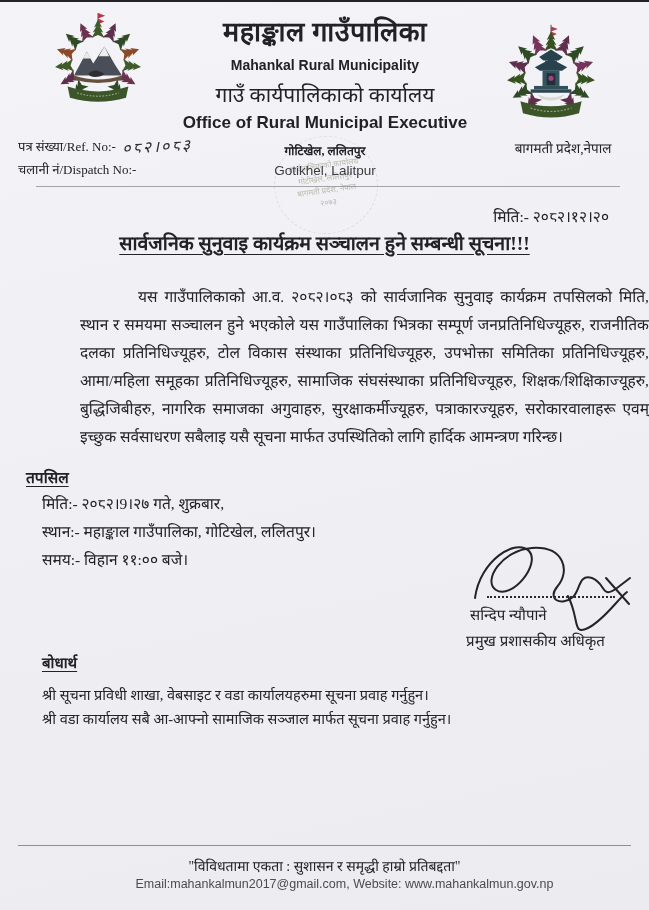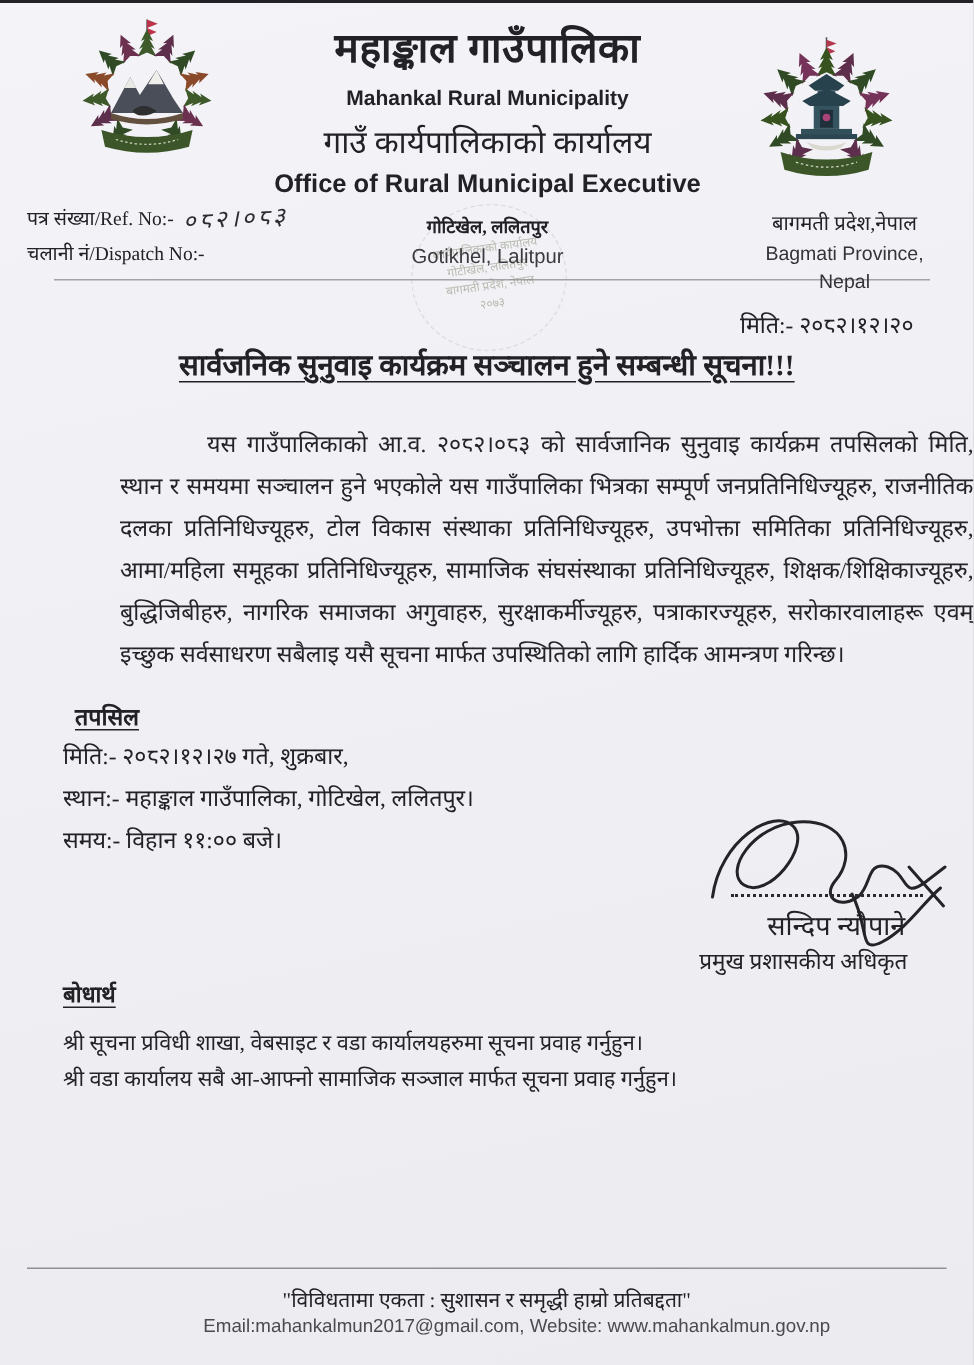--- a/index.html
+++ b/index.html
@@ -37,29 +37,29 @@
   .rule-bottom{top:845px;left:18px;width:613px;background:#8f8f94;}
   .date-line{position:absolute;top:205px;right:40px;font-size:15.5px;z-index:2;}
   .notice-heading{
     position:absolute;top:229px;left:0;width:100%;text-align:center;
     font-size:19.5px;font-weight:bold;text-decoration:underline;text-underline-offset:4px;z-index:2;
   }
   .body-par{
     position:absolute;top:283px;left:40px;width:569px;
     font-size:15.5px;line-height:28px;text-align:justify;text-indent:58px;color:#242428;margin-left:40px;
   }
-  .tapasil{position:absolute;top:466px;left:50px;font-size:15.5px;font-weight:bold;text-decoration:underline;text-underline-offset:3px;}
+  .tapasil{position:absolute;top:466px;left:26px;font-size:15.5px;font-weight:bold;text-decoration:underline;text-underline-offset:3px;}
   .sched{position:absolute;left:42px;font-size:15.5px;}
   .sched-0{top:492px;}
   .sched-1{top:520px;}
   .sched-2{top:548px;}
   .sig-block{position:absolute;left:420px;top:538px;width:220px;height:120px;}
   .sig-scribble{position:absolute;left:0;top:0;width:220px;height:115px;}
   .sig-dots{position:absolute;left:67px;top:58px;width:128px;border-bottom:2px dotted #2a2a2e;}
-  .sig-name{position:absolute;left:50px;top:66px;width:175px;text-align:center;font-size:18px;}
+  .sig-name{position:absolute;left:50px;top:66px;width:175px;text-align:left;font-size:15px;}
   .sig-title{position:absolute;left:18px;top:92px;width:195px;text-align:center;font-size:15px;}
   .cc-heading{position:absolute;top:652px;left:42px;font-size:15px;font-weight:bold;text-decoration:underline;text-underline-offset:3px;}
   .cc-line{position:absolute;left:42px;font-size:14.5px;color:#242428;}
   .cc-0{top:684px;}
   .cc-1{top:708px;}
   .slogan{position:absolute;top:856px;left:0;width:100%;text-align:center;font-size:14px;}
   .contact{position:absolute;top:877px;left:0;width:100%;text-align:center;
     font-family:"Liberation Sans","DejaVu Sans",sans-serif;font-size:12.5px;color:#4a4a50;margin-left:20px;}
 </style>
 </head>
@@ -148,33 +148,32 @@
     <div class="meta-row">
       <span>पत्र संख्या/Ref. No:-</span><span class="handwritten">०८२।०८३</span>
     </div>
     <div class="meta-row">
       <span>चलानी नं/Dispatch No:-</span>
     </div>
   </div>
 
   <div class="meta-right">
     <div class="np">बागमती प्रदेश,नेपाल</div>
-    <div class="en">Bagmati Province, Nepal</div>
   </div>
 
   <div class="rule rule-top"></div>
 
   <div class="date-line">मिति:- २०८२।१२।२०</div>
 
   <div class="notice-heading">सार्वजनिक सुनुवाइ कार्यक्रम सञ्चालन हुने सम्बन्धी सूचना!!!</div>
 
   <div class="body-par">यस गाउँपालिकाको आ.व. २०८२।०८३ को सार्वजानिक सुनुवाइ कार्यक्रम तपसिलको मिति, स्थान र समयमा सञ्चालन हुने भएकोले यस गाउँपालिका भित्रका सम्पूर्ण जनप्रतिनिधिज्यूहरु, राजनीतिक दलका प्रतिनिधिज्यूहरु, टोल विकास संस्थाका प्रतिनिधिज्यूहरु, उपभोक्ता समितिका प्रतिनिधिज्यूहरु, आमा/महिला समूहका प्रतिनिधिज्यूहरु, सामाजिक संघसंस्थाका प्रतिनिधिज्यूहरु, शिक्षक/शिक्षिकाज्यूहरु, बुद्धिजिबीहरु, नागरिक समाजका अगुवाहरु, सुरक्षाकर्मीज्यूहरु, पत्राकारज्यूहरु, सरोकारवालाहरू एवम् इच्छुक सर्वसाधरण सबैलाइ यसै सूचना मार्फत उपस्थितिको लागि हार्दिक आमन्त्रण गरिन्छ।</div>
 
   <div class="tapasil">तपसिल</div>
-  <div class="sched sched-0">मिति:- २०८२।१२।२७ गते, शुक्रबार,</div>
+  <div class="sched sched-0">मिति:- २०८२।9।२७ गते, शुक्रबार,</div>
   <div class="sched sched-1">स्थान:- महाङ्काल गाउँपालिका, गोटिखेल, ललितपुर।</div>
   <div class="sched sched-2">समय:- विहान ११:०० बजे।</div>
 
   <div class="sig-block">
     <svg class="sig-scribble" viewBox="0 0 220 115" aria-hidden="true">
       <path d="M55,60 C60,22 96,0 109,13 C121,26 92,62 76,52 C62,43 82,12 112,10 C144,8 151,33 137,49 C127,61 141,69 153,59 C161,51 158,36 172,40 C186,45 181,62 197,50 L210,40" fill="none" stroke="#242428" stroke-width="2" stroke-linecap="round"></path>
       <path d="M148,58 C160,82 152,98 168,90 C184,82 197,62 207,54" fill="none" stroke="#242428" stroke-width="2" stroke-linecap="round"></path>
       <path d="M186,40 L209,66" fill="none" stroke="#242428" stroke-width="2" stroke-linecap="round"></path>
     </svg>
     <div class="sig-dots"></div>

